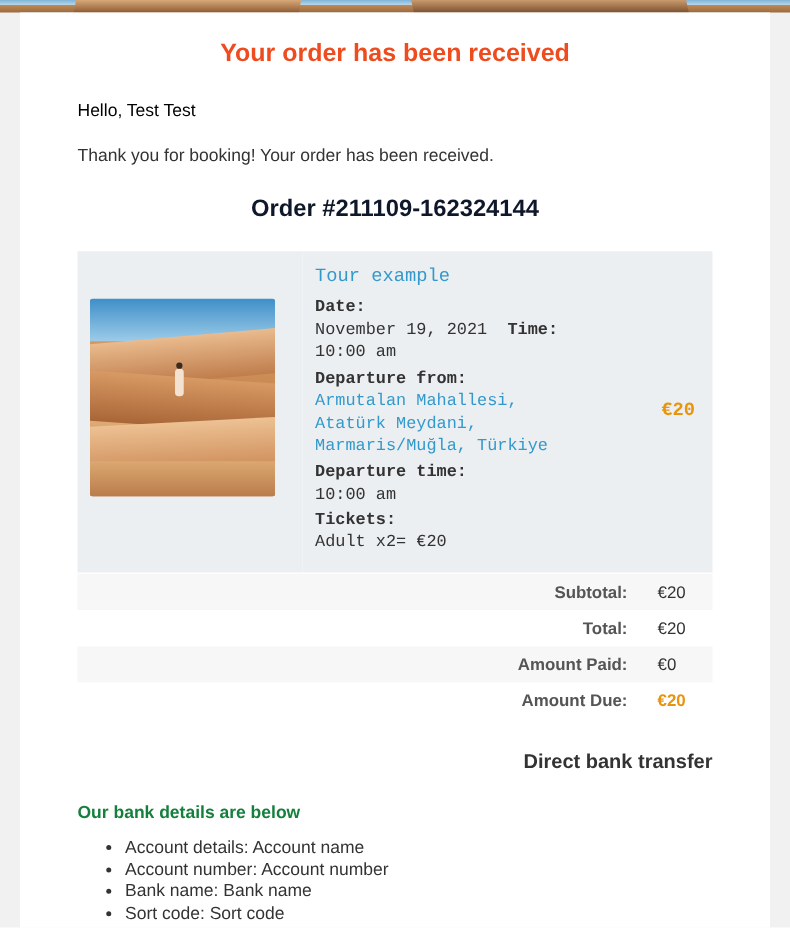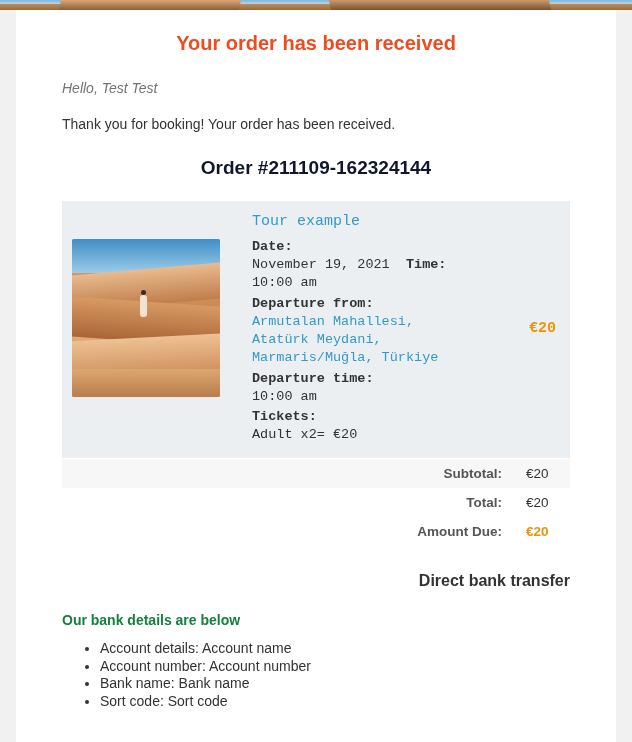--- a/index.html
+++ b/index.html
@@ -67,22 +67,21 @@
     color: #ee4c1f;
     font-size: 20px;
     font-weight: bold;
     text-align: center;
     margin: 20px 0 0 0;
     line-height: 1.3;
   }
   p.greeting {
     margin: 24px 0 0 0;
     font-size: 14px;
-    color: #737373;
-    font-style: italic;
+    color: #000000;
   }
   p.thanks {
     margin: 20px 0 0 0;
     font-size: 14px;
     color: #333333;
   }
   h2.order-no {
     color: #0f172a;
     font-size: 19px;
     font-weight: bold;
@@ -300,20 +299,24 @@
       <table class="totals">
         <tbody>
             <tr class="even">
           <td class="label">Subtotal:</td>
           <td class="value">€20</td>
         </tr>
         <tr class="odd">
           <td class="label">Total:</td>
           <td class="value">€20</td>
         </tr>
+        <tr class="even">
+          <td class="label">Amount Paid:</td>
+          <td class="value">€0</td>
+        </tr>
         <tr class="odd">
           <td class="label">Amount Due:</td>
           <td class="value due">€20</td>
         </tr>
       </tbody>
         </table>
 
       <h3 class="section">Direct bank transfer</h3>
       <h4 class="subsection">Our bank details are below</h4>
 

